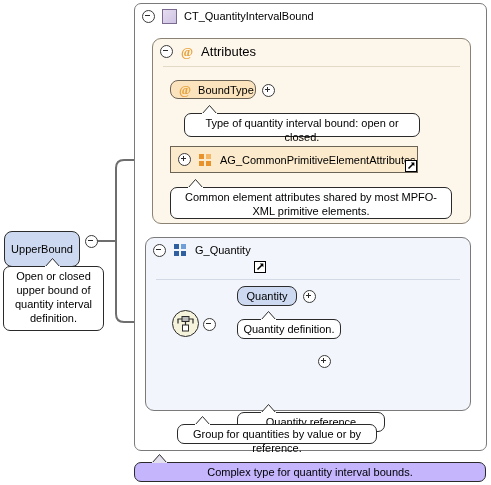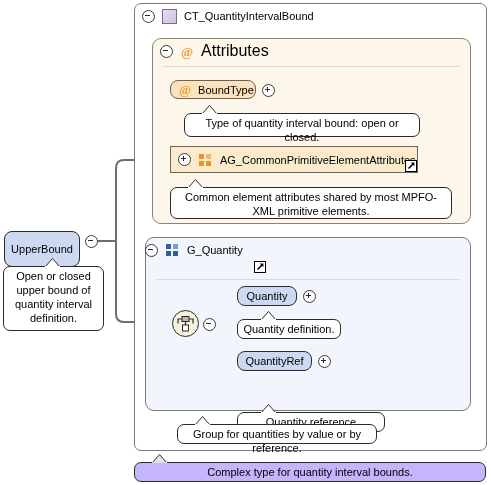--- a/index.html
+++ b/index.html
@@ -51,40 +51,41 @@
   .attr-header {
     position: absolute;
     left: 0; top: 0;
     height: 22px;
     display: flex;
     align-items: center;
     gap: 8px;
     padding-left: 8px;
     white-space: nowrap;
   }
-  .attr-header .lbl { color: #000; font-size: 16px; }
+  .attr-header .lbl { color: #000; font-size: 13px; }
   .attr-sep {
     position: absolute;
     height: 1px;
     background: #e3d9c7;
   }
 
   
   .grp-box {
     border: 1px solid #7a7a7a;
     border-radius: 9px;
     background: #f2f5fb;
   }
   .grp-header {
     position: absolute;
     left: 0; top: 0;
     height: 22px;
     display: flex;
     align-items: center;
     gap: 8px;
+    padding-left: 8px;
     white-space: nowrap;
   }
   .grp-sep {
     position: absolute;
     height: 1px;
     background: #d3dae6;
   }
 
   
   .toggle {
@@ -369,23 +370,20 @@
   <div class="abs note" style="left:237px;top:319px;width:104px;height:20px;">
     <div class="tail" style="left:22px;">
       <svg width="17" height="10" viewBox="0 0 17 10">
         <polygon points="1,9 8.5,0.5 16,9" fill="#ffffff" stroke="#2a2a2a" stroke-width="1"></polygon>
         <rect x="1" y="8" width="15" height="3" fill="#ffffff"></rect>
       </svg>
     </div>
     <div>Quantity definition.</div>
   </div>
 
-  <div class="abs pill elem" style="left:237px;top:351px;width:75px;height:20px;">
-    <span>QuantityRef</span>
-  </div>
   <div class="abs" style="left:318px;top:355px;">
     <span class="toggle plus"></span>
   </div>
   <div class="abs note" style="left:237px;top:384px;width:148px;height:20px;margin-top:28px;">
     <div class="tail" style="left:22px;">
       <svg width="17" height="10" viewBox="0 0 17 10">
         <polygon points="1,9 8.5,0.5 16,9" fill="#ffffff" stroke="#2a2a2a" stroke-width="1"></polygon>
         <rect x="1" y="8" width="15" height="3" fill="#ffffff"></rect>
       </svg>
     </div>

